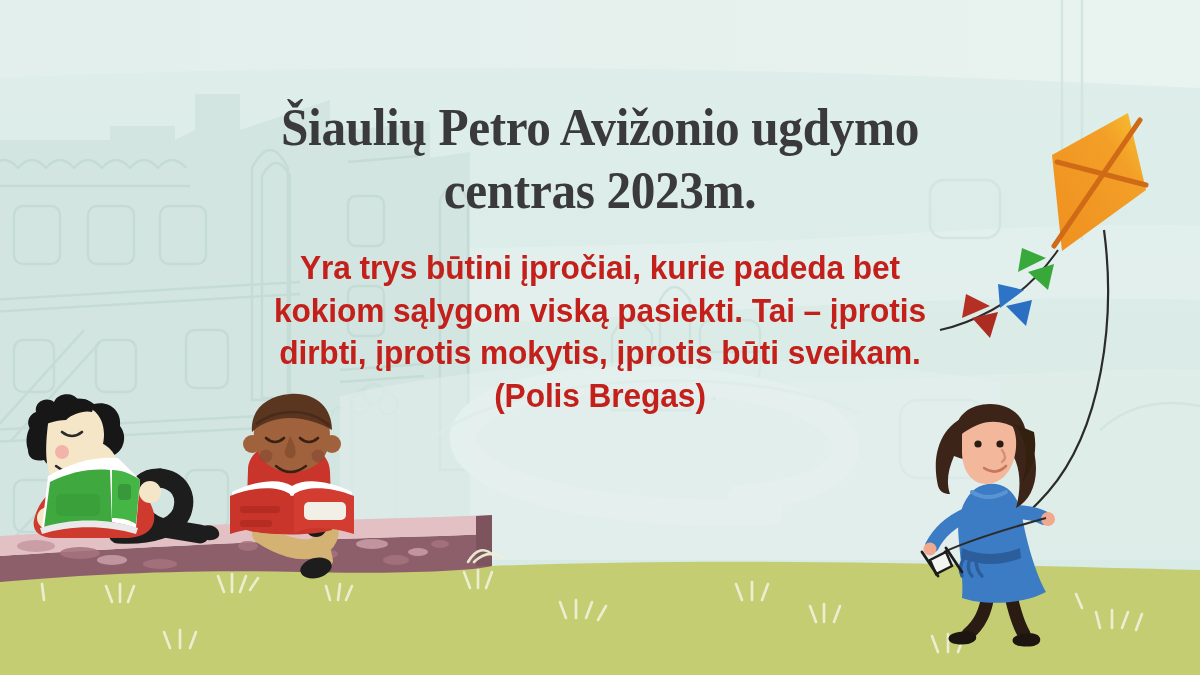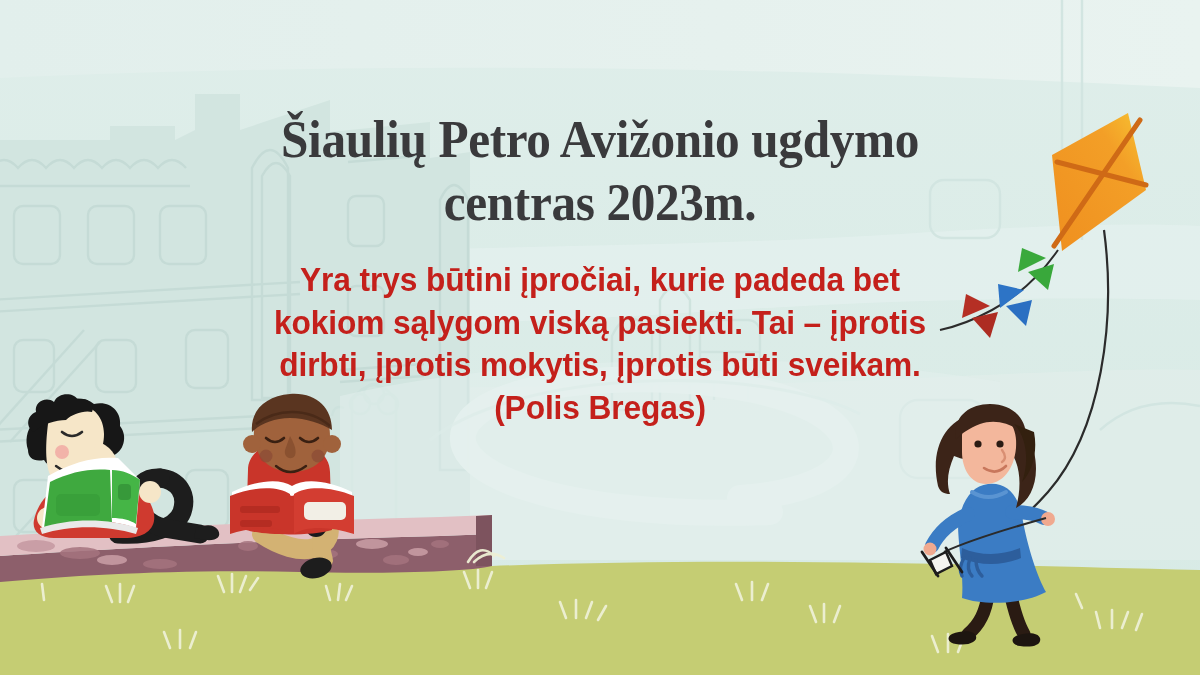--- a/index.html
+++ b/index.html
@@ -26,21 +26,20 @@
 
   
   #text-stack {
     position: absolute;
     left: 0;
     top: 96px;
     width: 1200px;
     z-index: 40;
     text-align: center;
     pointer-events: none;
-    margin-top: 12px;
   }
   #title-block {
     font-family: "Liberation Serif", "DejaVu Serif", serif;
     font-weight: 700;
     font-size: 53px;
     line-height: 1.18;
     color: #3a3a3c;
     letter-spacing: -0.4px;
     margin: 0 auto;
     width: 780px;

